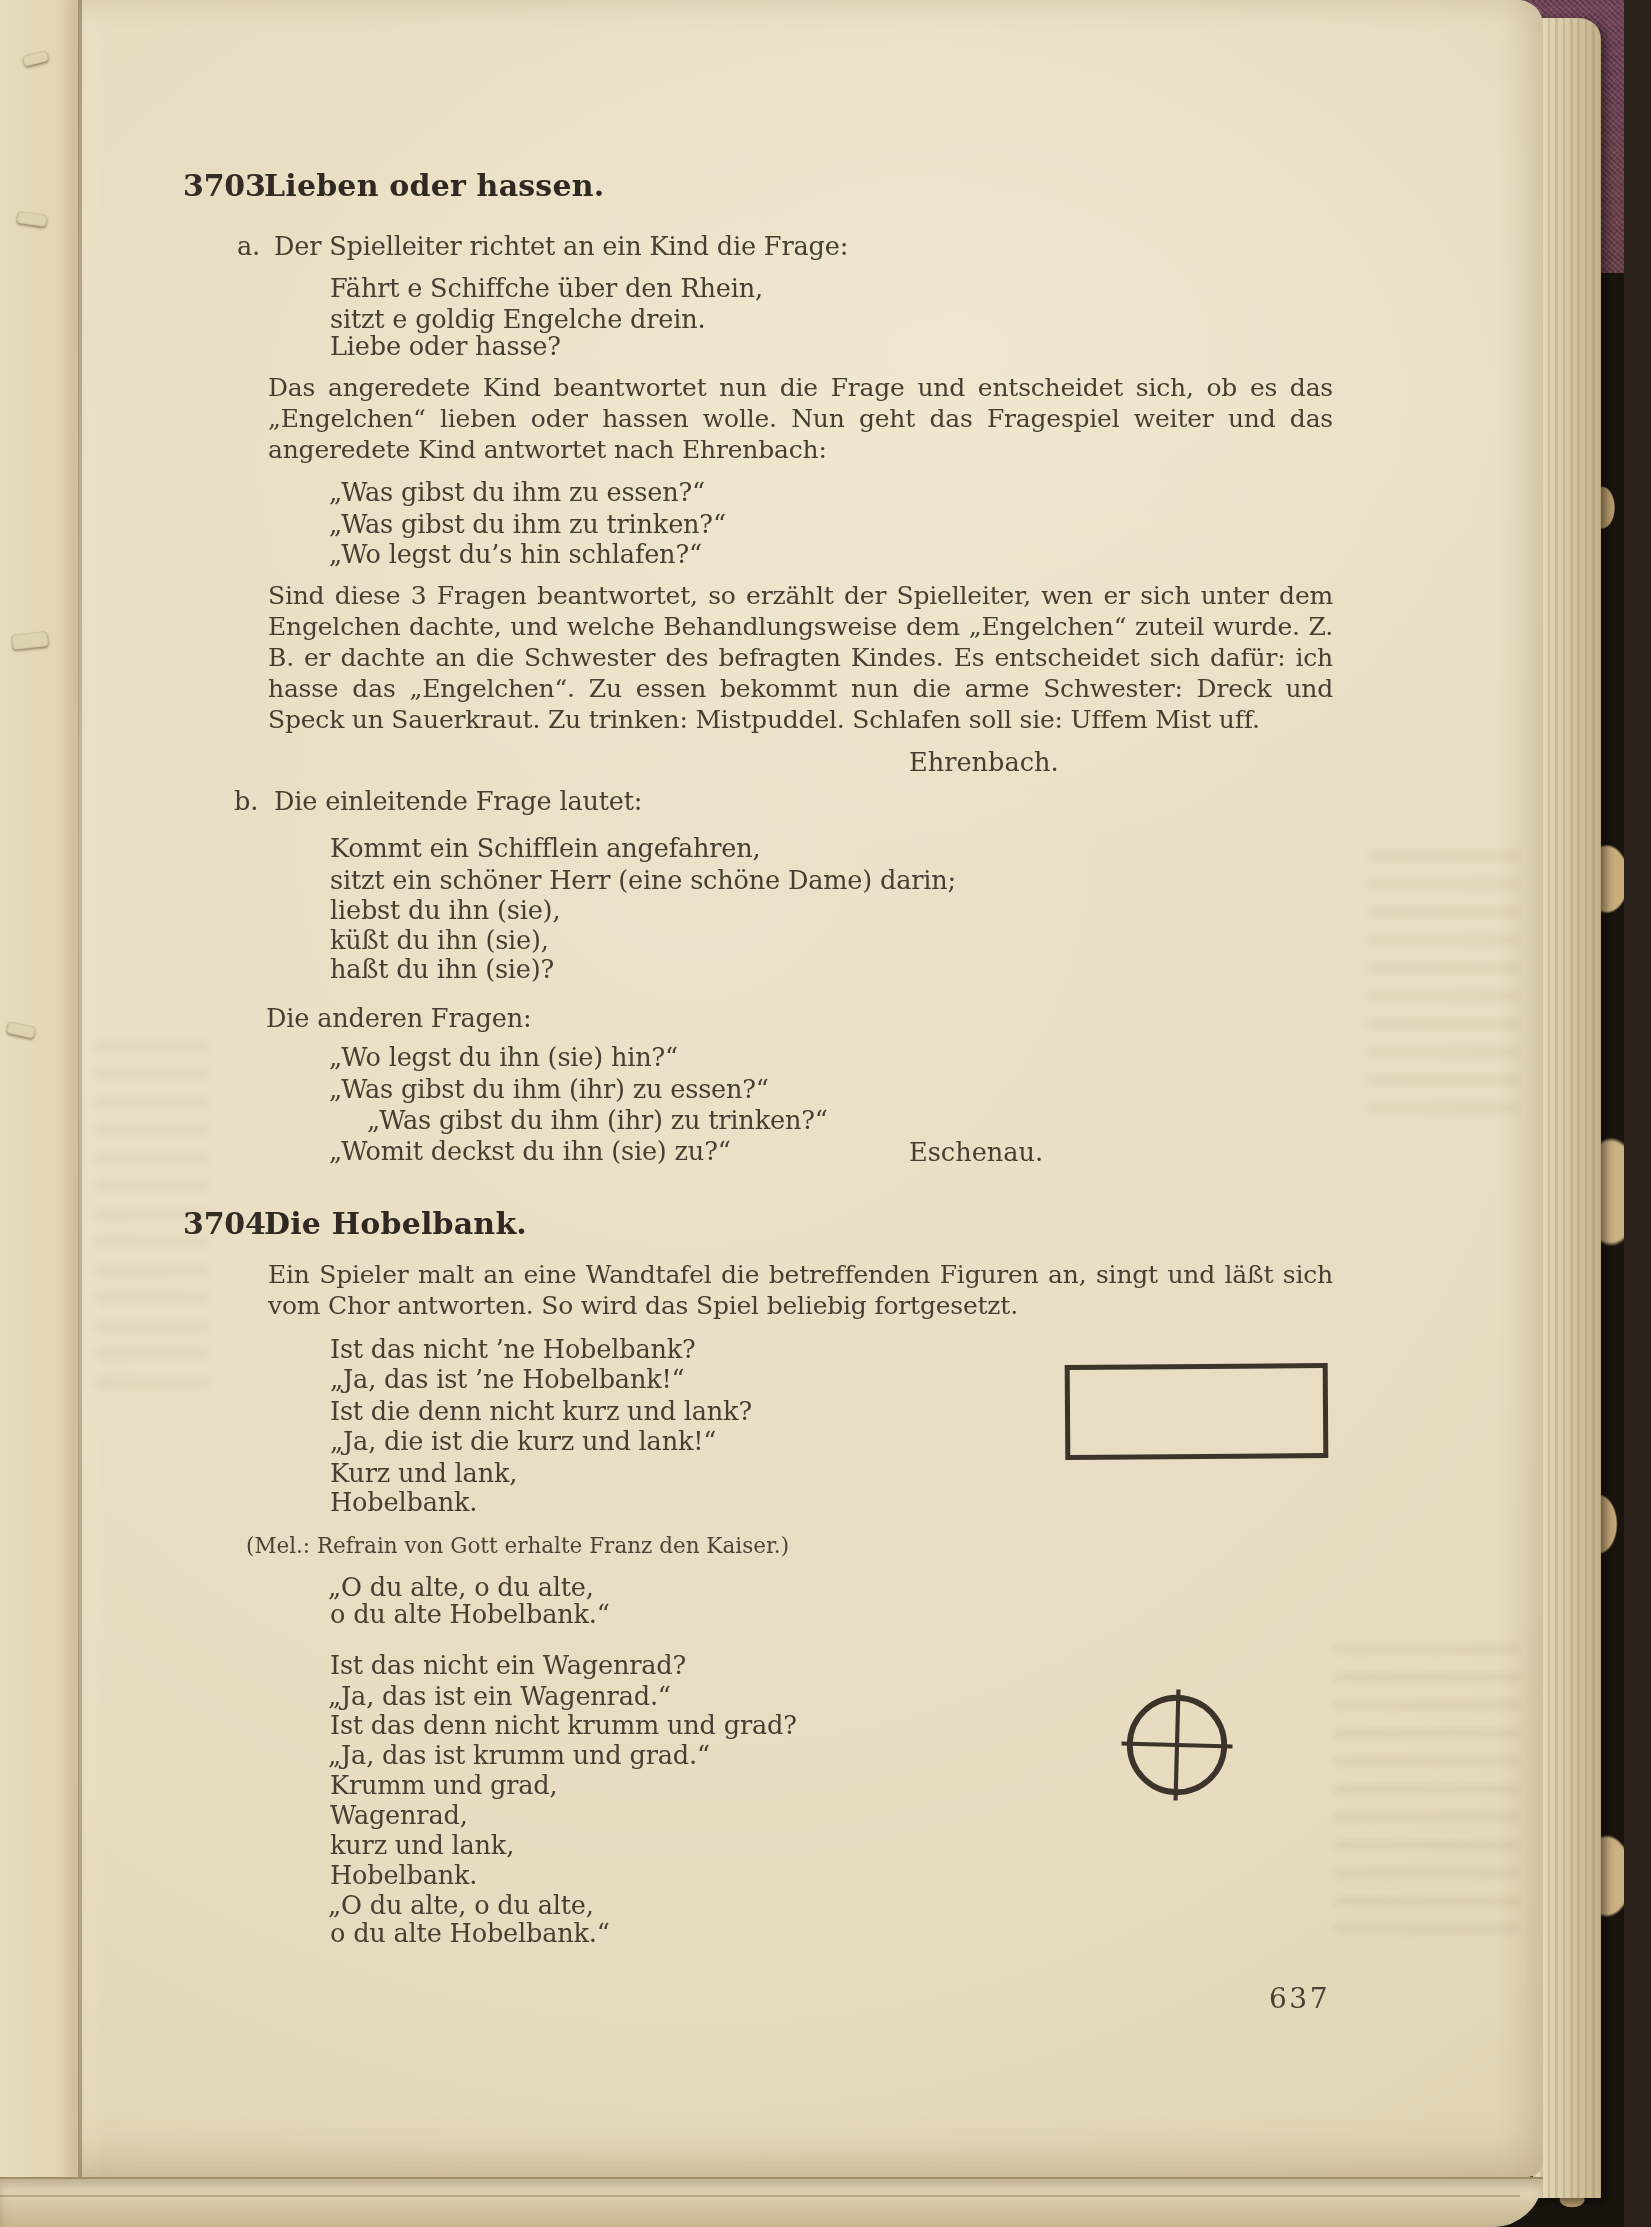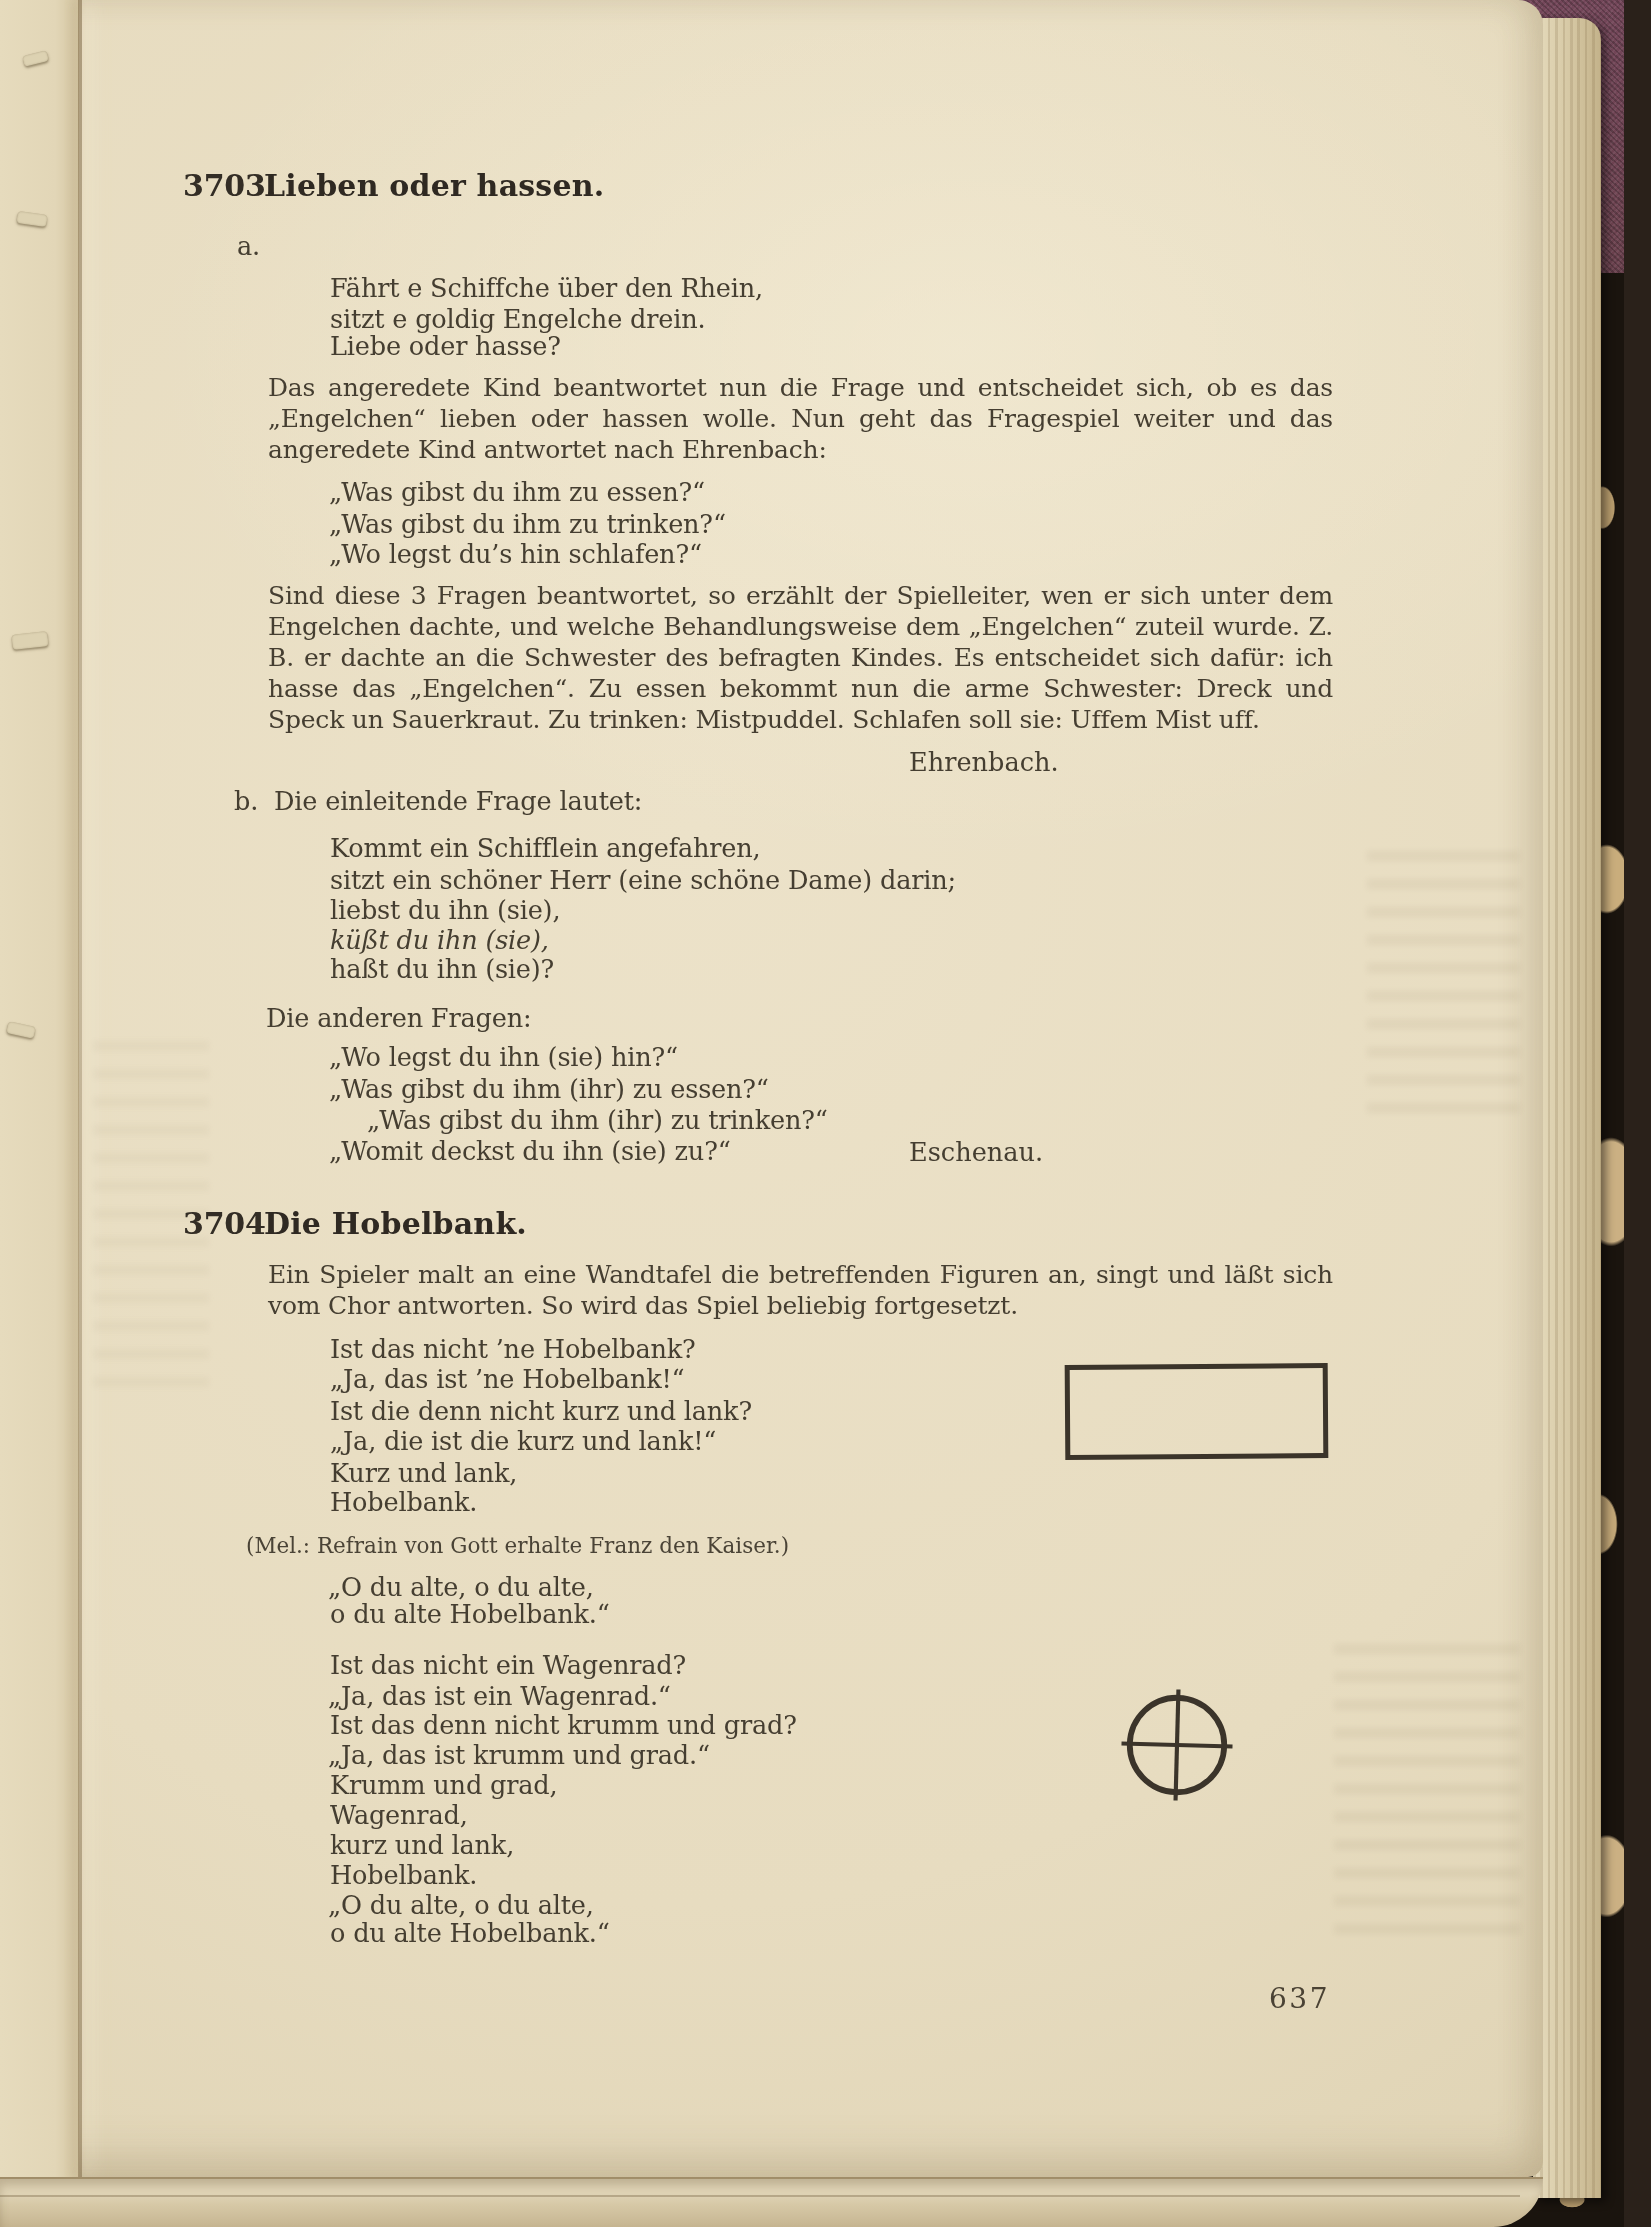--- a/index.html
+++ b/index.html
@@ -98,41 +98,42 @@
     <div class="stitch" style="left:6.6px;top:1024px;width:28px;height:12.4px;transform:rotate(12deg);"></div>
 
     <div class="smudge" style="left:1367px;top:851px;width:153px;height:273px;"></div>
     <div class="smudge" style="left:1334px;top:1644px;width:186px;height:306px;"></div>
     <div class="smudge" style="left:93px;top:1041px;width:116px;height:347px;opacity:.3;"></div>
 
     <div class="t hnum" style="left:183px;top:168px;">3703.</div>
     <div class="t htitle" style="left:264px;top:168px;">Lieben oder hassen.</div>
 
     <div class="t" style="left:237px;top:231px;">a.</div>
+    <div class="t" style="left:274px;top:231px;">Der Spielleiter richtet an ein Kind die Frage:</div>
 
     <div class="t" style="left:330px;top:273px;">Fährt e Schiffche über den Rhein,</div>
     <div class="t" style="left:330px;top:304px;">sitzt e goldig Engelche drein.</div>
     <div class="t" style="left:330px;top:331px;">Liebe oder hasse?</div>
 
     <div class="para" style="left:268px;top:372px;width:1065px;">Das angeredete Kind beantwortet nun die Frage und entscheidet sich, ob es das „Engelchen“ lieben oder hassen wolle. Nun geht das Fragespiel weiter und das angeredete Kind antwortet nach Ehrenbach:</div>
 
     <div class="t" style="left:329px;top:477px;">„Was gibst du ihm zu essen?“</div>
     <div class="t" style="left:329px;top:509px;">„Was gibst du ihm zu trinken?“</div>
     <div class="t" style="left:329px;top:539px;">„Wo legst du’s hin schlafen?“</div>
 
     <div class="para" style="left:268px;top:580px;width:1065px;">Sind diese 3 Fragen beantwortet, so erzählt der Spielleiter, wen er sich unter dem Engelchen dachte, und welche Behandlungsweise dem „Engelchen“ zuteil wurde. Z. B. er dachte an die Schwester des befragten Kindes. Es entscheidet sich dafür: ich hasse das „Engelchen“. Zu essen bekommt nun die arme Schwester: Dreck und Speck un Sauerkraut. Zu trinken: Mistpuddel. Schlafen soll sie: Uffem Mist uff.</div>
     <div class="attr" style="left:909px;top:747px;width:423px;">Ehrenbach.</div>
 
     <div class="t" style="left:234px;top:786px;">b.</div>
     <div class="t" style="left:274px;top:786px;">Die einleitende Frage lautet:</div>
 
     <div class="t" style="left:330px;top:833px;text-align:right;">Kommt ein Schifflein angefahren,</div>
     <div class="t" style="left:330px;top:865px;">sitzt ein schöner Herr (eine schöne Dame) darin;</div>
     <div class="t" style="left:330px;top:895px;">liebst du ihn (sie),</div>
-    <div class="t" style="left:330px;top:925px;font-style:italic;">küßt du ihn (sie),</div>
+    <div class="t" style="left:330px;top:925px;">küßt du ihn (sie),</div>
     <div class="t" style="left:330px;top:954px;">haßt du ihn (sie)?</div>
 
     <div class="t" style="left:266px;top:1003px;">Die anderen Fragen:</div>
 
     <div class="t" style="left:329px;top:1042px;">„Wo legst du ihn (sie) hin?“</div>
     <div class="t" style="left:329px;top:1074px;">„Was gibst du ihm (ihr) zu essen?“</div>
     <div class="t" style="left:329px;top:1105px;margin-left:38px;">„Was gibst du ihm (ihr) zu trinken?“</div>
     <div class="t" style="left:329px;top:1136px;">„Womit deckst du ihn (sie) zu?“</div>
     <div class="attr" style="left:909px;top:1137px;width:423px;">Eschenau.</div>
 

